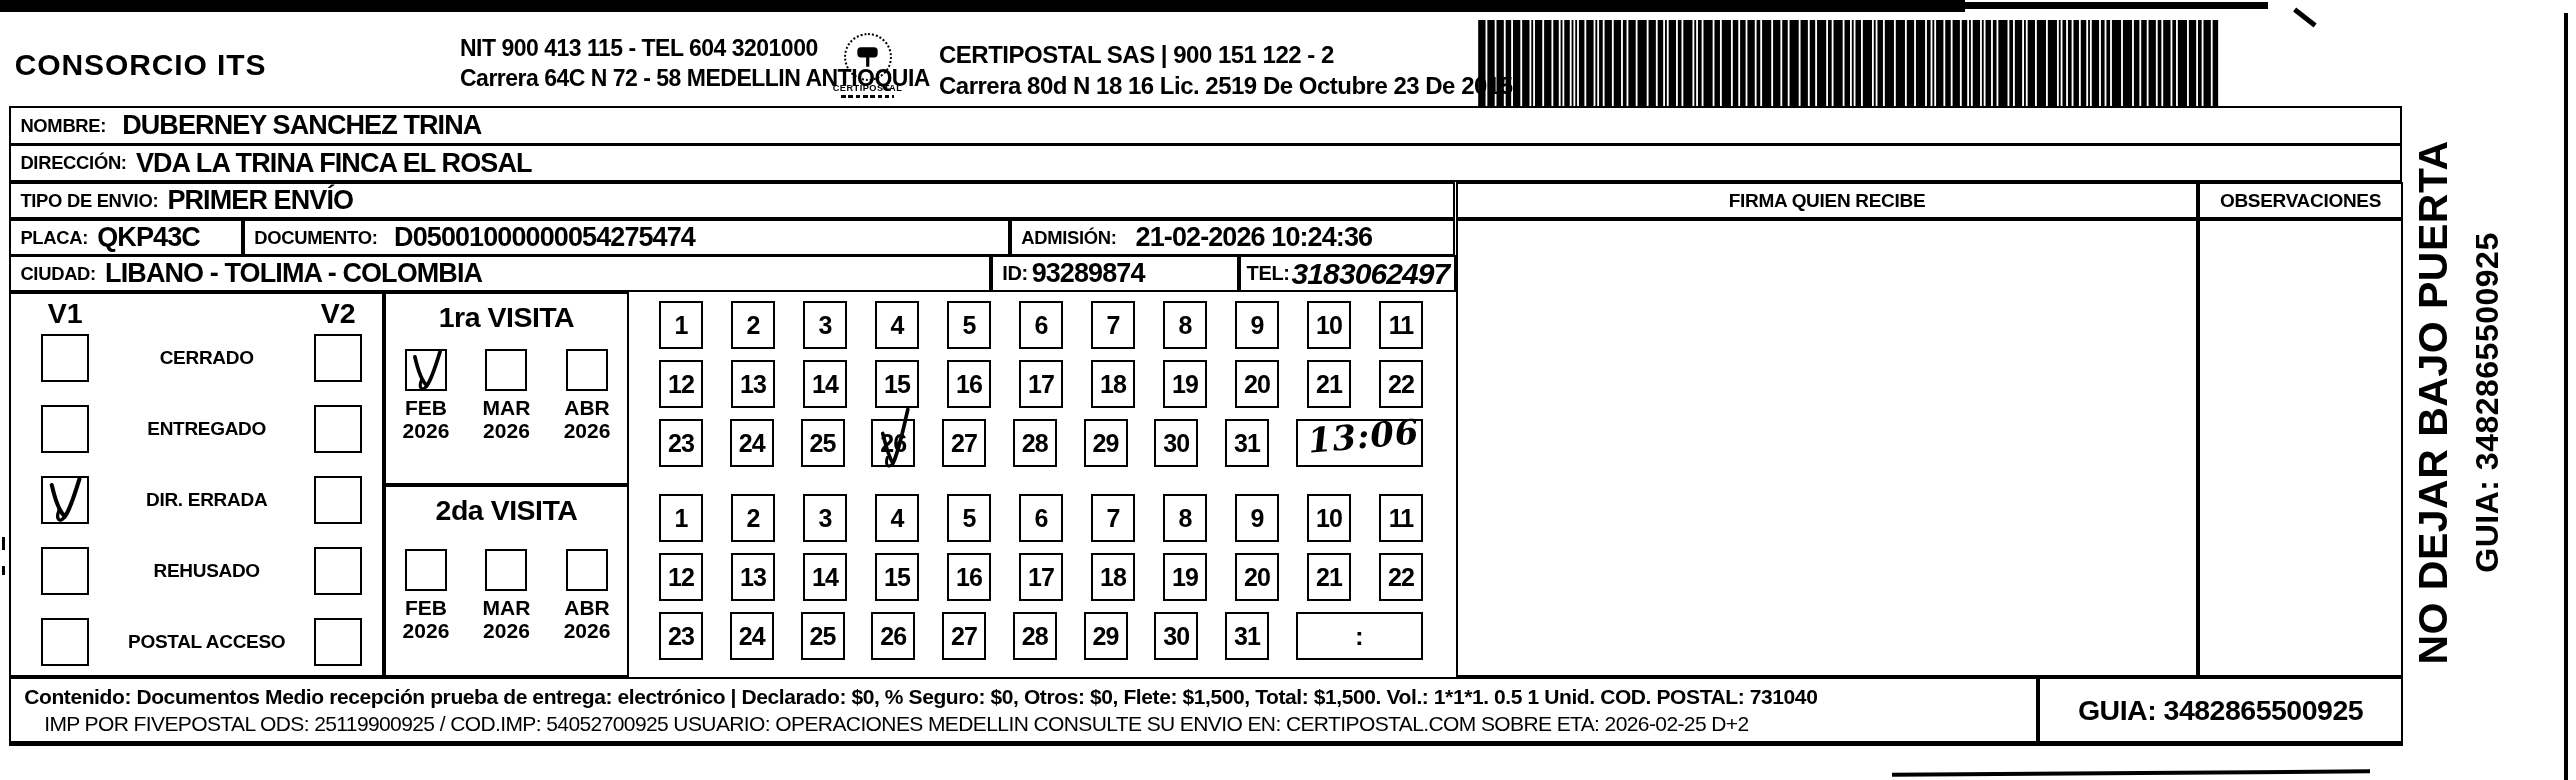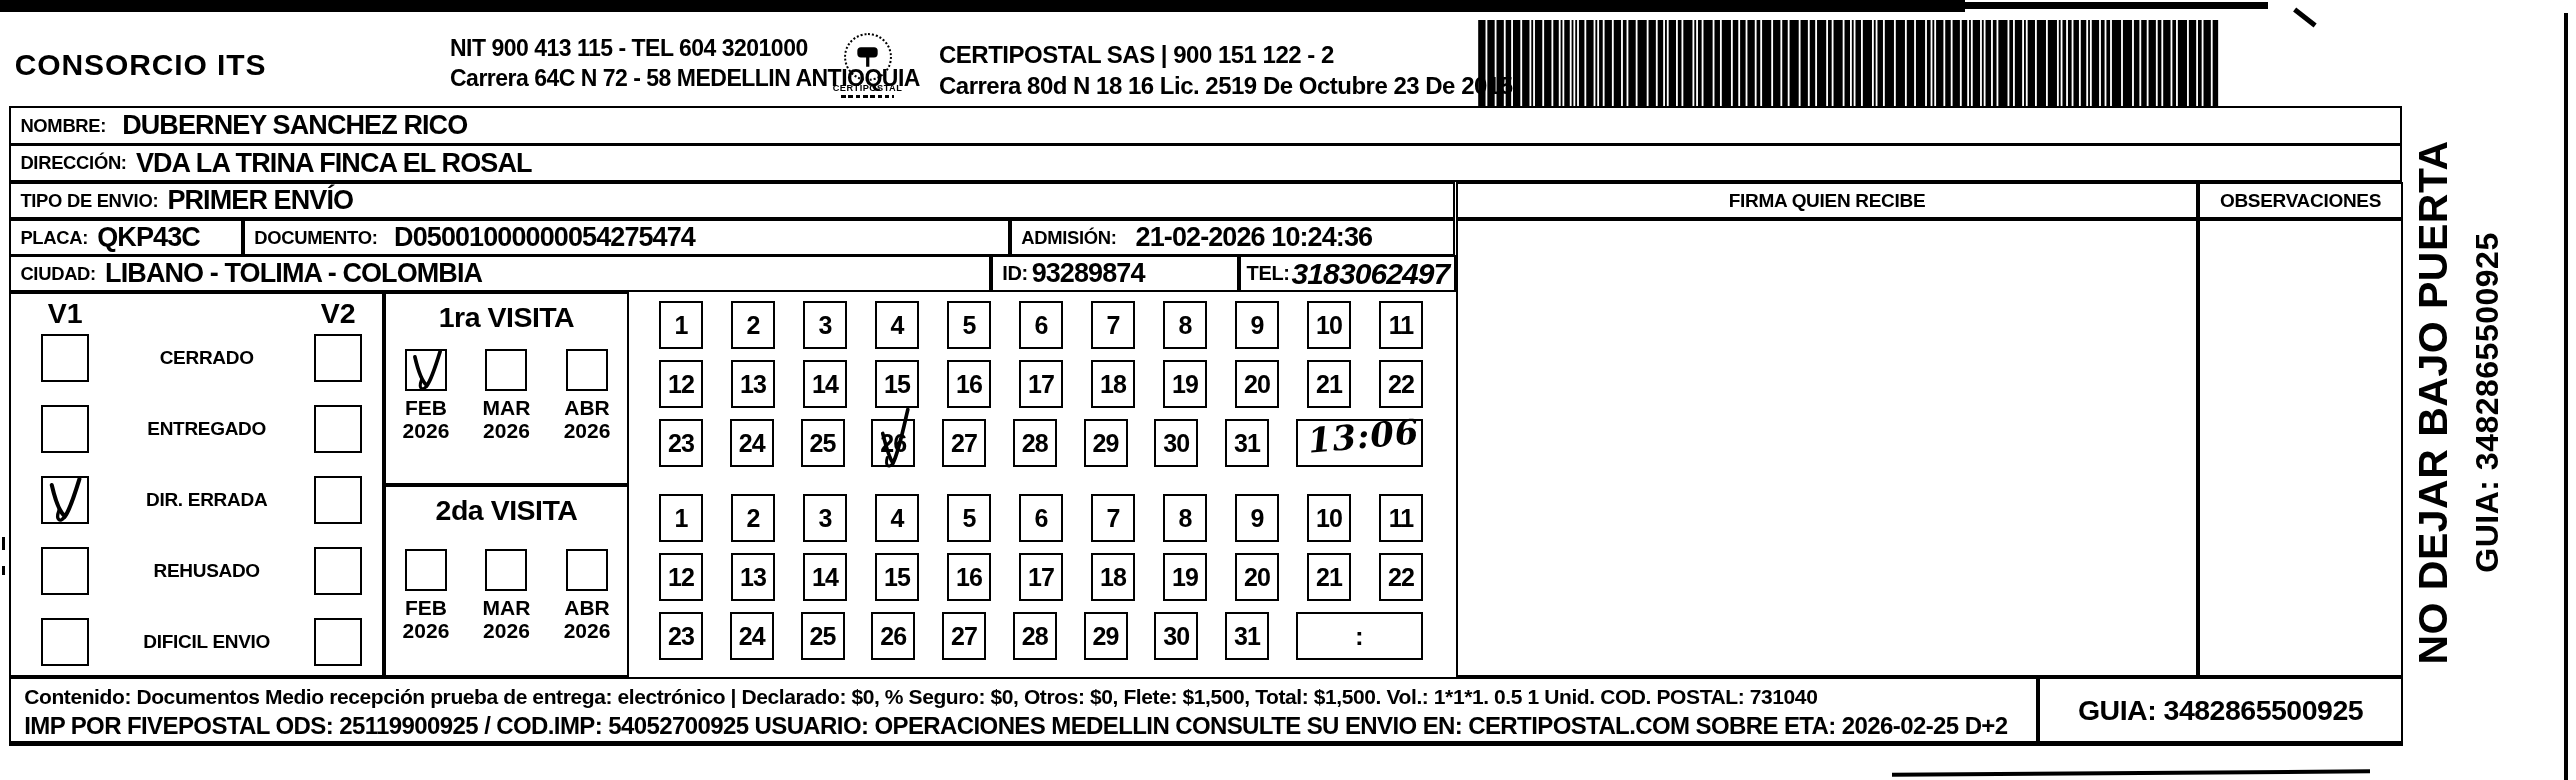--- a/index.html
+++ b/index.html
@@ -13,21 +13,21 @@
   .topbar{left:0;top:0;width:1965px;height:12px;background:#000;}
   .topbar2{left:1965px;top:1.8px;width:303px;height:7.3px;background:#000;}
   .topdash{left:2292px;top:14.7px;width:26px;height:4.6px;background:#000;transform:rotate(38deg);}
   .rightedge{left:2564px;top:13px;width:3.7px;height:768px;background:#000;}
   .botdash{left:1892px;top:771px;width:478px;height:3.7px;background:#000;transform:rotate(-.4deg);}
   .ldash1{left:1.8px;top:537px;width:3.7px;height:13px;background:#000;}
   .ldash2{left:1.8px;top:566px;width:3.7px;height:9.2px;background:#000;}
 
   
   .company{left:14.7px;top:48px;font-size:30px;font-weight:700;letter-spacing:0.9px;text-align:right;}
-  .hinfo{left:450px;top:33px;font-size:23px;font-weight:700;line-height:30px;letter-spacing:-0.5px;}
+  .hinfo{left:460px;top:33px;font-size:23px;font-weight:700;line-height:30px;letter-spacing:-0.5px;}
   .certinfo{left:939px;top:39px;font-size:24px;font-weight:700;line-height:31px;letter-spacing:-0.5px;}
   .logo{left:831px;top:33px;width:73px;text-align:center;}
   .logo-circle{width:48px;height:48px;border:2.8px dotted #000;border-radius:50%;margin:0 auto;display:flex;align-items:center;justify-content:center;}
   .logo-name{font-size:9.2px;font-weight:700;letter-spacing:0.5px;margin-top:1.8px;}
   .logo-squiggle{width:53px;height:3.7px;margin:1.8px auto 0;background:repeating-linear-gradient(90deg,#000 0 4.6px,#fff 4.6px 7.3px);}
   .barcode{left:1477px;top:20px;width:746px;height:87px;}
 
   
   .cell{border:2.8px solid #000;background:#fff;display:flex;align-items:center;padding:0 9.2px;gap:9.2px;}
   .lbl{font-size:18.4px;font-weight:700;letter-spacing:-0.3px;white-space:nowrap;}
@@ -69,21 +69,21 @@
   .hand-time{position:absolute;left:3.7px;top:-5.5px;width:100%;font-family:"DejaVu Serif",serif;font-style:italic;
     font-weight:700;font-size:34px;transform:rotate(-5deg);text-align:center;letter-spacing:0.9px;}
 
   
   .firma-box{left:1456px;top:219px;width:742px;height:458px;border:2.8px solid #000;}
   .obs-box{left:2198px;top:219px;width:205px;height:458px;border:2.8px solid #000;}
 
   
   .footer-left{left:9.2px;top:677px;width:2029px;height:69px;border:2.8px solid #000;border-bottom-width:5.5px;padding:5.5px 13px 0;}
   .fl1{font-size:21px;font-weight:600;letter-spacing:-0.4px;white-space:nowrap;}
-  .fl2{font-size:24px;font-weight:700;letter-spacing:-0.6px;white-space:nowrap;margin-top:3.7px;}
+  .fl2{font-size:21px;font-weight:400;letter-spacing:-0.6px;white-space:nowrap;margin-top:3.7px;margin-left:20px;}
   .footer-guia{left:2038px;top:677px;width:365px;height:69px;border:2.8px solid #000;border-bottom-width:5.5px;
     display:flex;align-items:center;justify-content:center;font-size:28.5px;font-weight:600;letter-spacing:-0.5px;}
 
   
   .vtext{transform:rotate(-90deg);transform-origin:0 0;text-align:center;white-space:nowrap;}
   .side-bold{left:2410px;top:700px;width:595px;height:51px;font-size:41px;font-weight:700;letter-spacing:0.5px;}
   .side-guia{left:2469px;top:687px;width:569px;height:40px;font-size:32px;font-weight:600;letter-spacing:0.5px;}
 
   svg.checkmark{position:absolute;left:-1.8px;top:-5.5px;width:48px;height:53px;}
   .cbx.small svg.checkmark{width:44px;height:50px;}
@@ -215,21 +215,21 @@
         <rect x="758" y="0" width="4" height="95" fill="#000"></rect>
         <rect x="764" y="0" width="10" height="95" fill="#000"></rect>
         <rect x="776" y="0" width="8" height="95" fill="#000"></rect>
         <rect x="786" y="0" width="4" height="95" fill="#000"></rect>
         <rect x="792" y="0" width="8" height="95" fill="#000"></rect>
         <rect x="802" y="0" width="6" height="95" fill="#000"></rect>
       </svg></div>
 
   <div class="abs cell" style="left:9.2px;top:106px;width:2393px;height:39px;gap:16px;">
     <span class="lbl">NOMBRE:</span>
-    <span class="val">DUBERNEY SANCHEZ RICO</span>
+    <span class="val">DUBERNEY SANCHEZ TRINA</span>
   </div>
   <div class="abs cell" style="left:9.2px;top:144px;width:2393px;height:38px;">
     <span class="lbl">DIRECCIÓN:</span>
     <span class="val">VDA LA TRINA FINCA EL ROSAL</span>
   </div>
   <div class="abs cell" style="left:9.2px;top:182px;width:1446px;height:37px;">
     <span class="lbl">TIPO DE ENVIO:</span>
     <span class="val">PRIMER ENVÍO</span>
   </div>
   <div class="abs cell hdr-center" style="left:1456px;top:182px;width:742px;height:37px;">
@@ -294,21 +294,21 @@
           <div class="status-label">DIR. ERRADA</div>
           <div class="cbx"></div>
         </div>
         <div class="status-row">
           <div class="cbx"></div>
           <div class="status-label">REHUSADO</div>
           <div class="cbx"></div>
         </div>
         <div class="status-row">
           <div class="cbx"></div>
-          <div class="status-label">DIFICIL ENVIO</div>
+          <div class="status-label">POSTAL ACCESO</div>
           <div class="cbx"></div>
         </div>
       </div>
   </div>
 
   <div class="abs visita-panel vp1">
     <div class="visita-title">1ra VISITA</div>
     <div class="months">
         <div class="month-col">
           <div class="cbx small">

